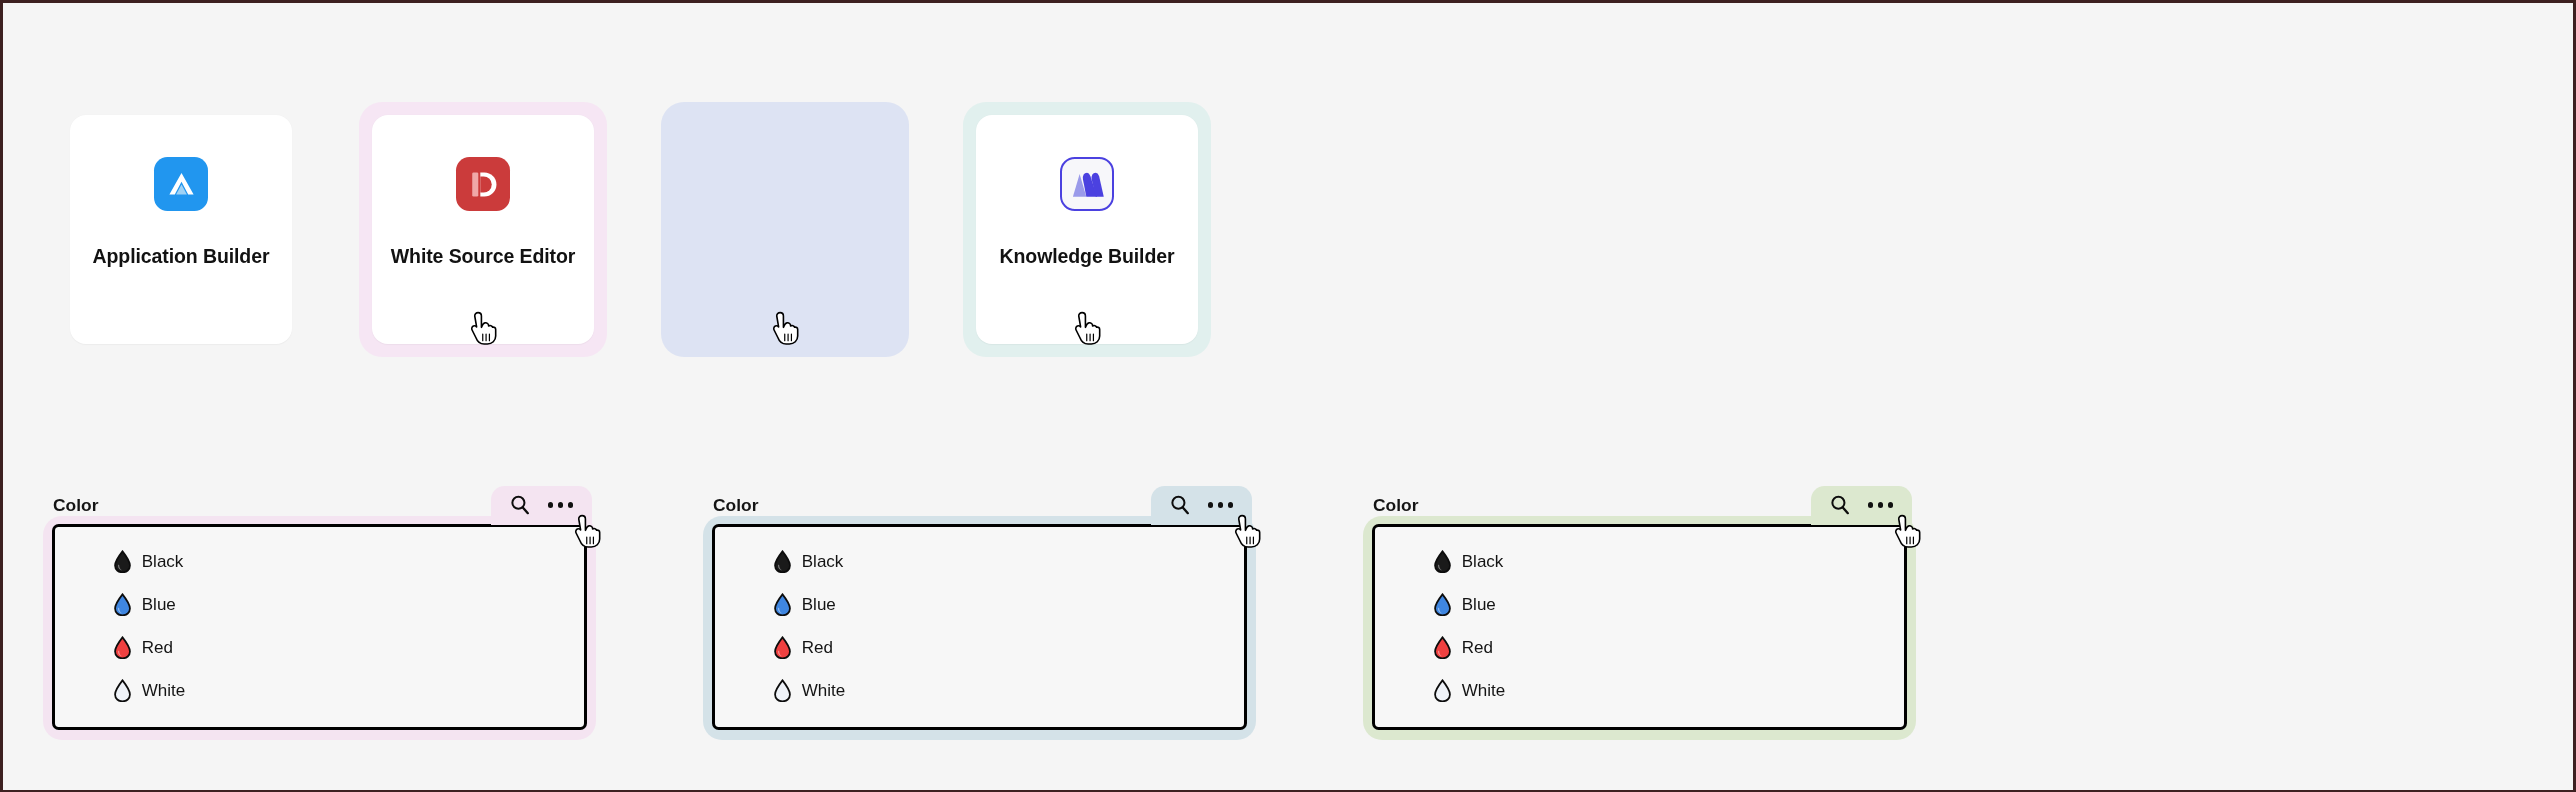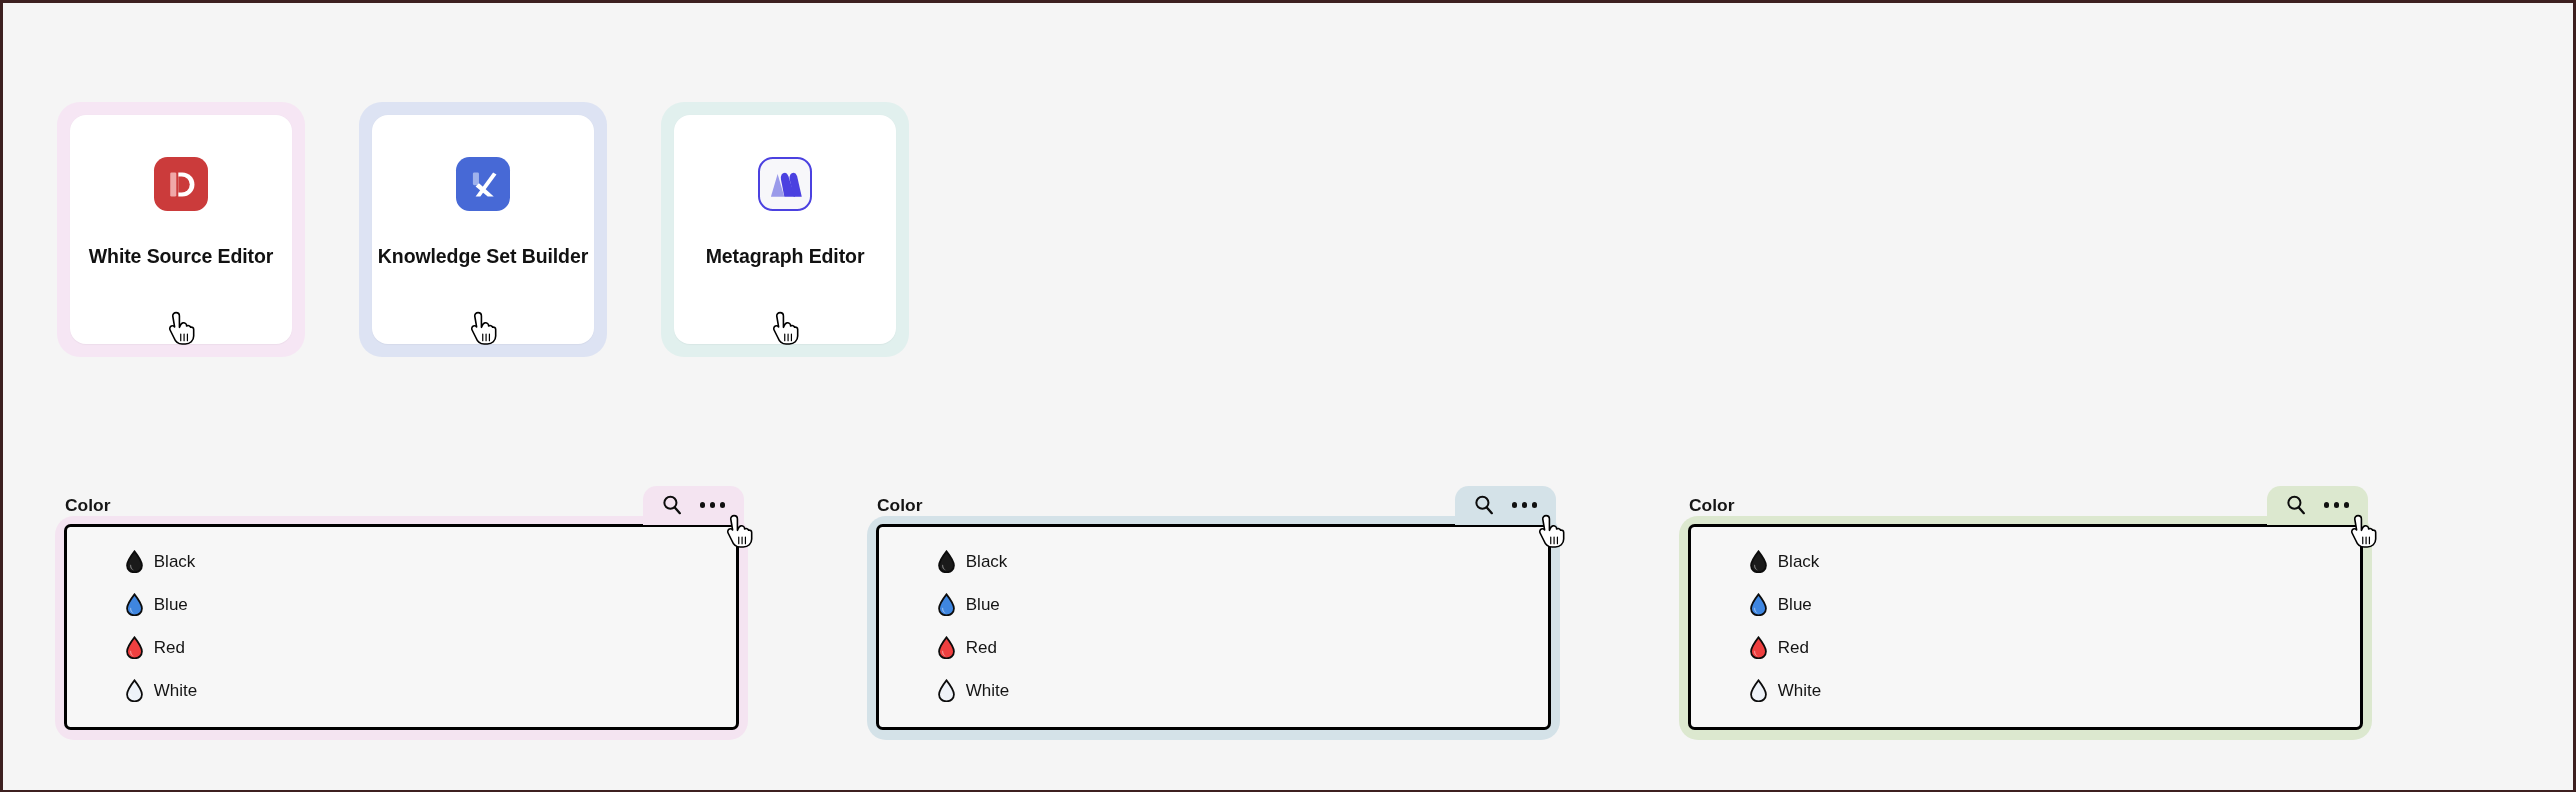--- a/index.html
+++ b/index.html
@@ -92,22 +92,21 @@
   .panels {
     position: absolute;
     top: 483px;
     left: 40px;
     display: flex;
     gap: 107px;
   }
 
   .panel {
     position: relative;
-    width: 693px;
-    margin-left: 12px;
+    width: 553px;
   }
 
   .panel-head {
     display: flex;
     align-items: center;
     justify-content: space-between;
     height: 38px;
     padding: 0 0 0 10px;
     position: relative;
     z-index: 3;
@@ -175,66 +174,67 @@
   }
 
   .drop-icon { width: 19px; height: 23px; flex-shrink: 0; }
 
   .panel-cursor { position: absolute; top: 27px; right: -5.4px; z-index: 5; }
 </style>
 </head>
 <body>
 
 <div class="app-row" id="app-row">
+    <div class="app-card-wrap plain">
+      <div class="app-card">
+        <div class="app-icon blue">
+          <svg width="35" height="35" viewBox="0 0 52 52">
+            <path d="M26 9 L44 41 L36 41 L26 22 L16 41 L8 41 Z" fill="#ffffff"></path>
+            <path d="M26 26 L34 41 L18 41 Z" fill="#9fd2f5"></path>
+          </svg>
+        </div>
+        <div class="app-title">Application Builder</div>
+      </div>
+    </div>
     <div class="app-card-wrap hl-pink">
       <div class="app-card">
         <div class="app-icon red">
           <svg width="34" height="35" viewBox="0 0 50 52">
             <rect x="9" y="8" width="9" height="36" rx="2" fill="#f0a8a8"></rect>
             <path d="M21 8 H27 A18 18 0 0 1 27 44 H21 Z" fill="#ffffff"></path>
             <path d="M21 14 H26 A12 12 0 0 1 26 38 H21 Z" fill="#cb3b3b"></path>
           </svg>
         </div>
         <div class="app-title">White Source Editor</div>
       </div>
       <span class="cursor card-cursor">
         <svg class="cursor" viewBox="0 0 44 54">
           <path d="M15 4 C18 4 20 6 20 9 L20 26 L22 22 C23.5 19 27 18.5 29 20 C30.5 21 31 22.5 30.8 24 C33 22.6 36 23.5 36.8 25.8 C39 25.2 41.4 26.6 41.4 29.2 L41.4 39 C41.4 46 36 51 29 51 L24 51 C18 51 14 47.5 12 42 L6 30 C4.8 27.6 5.8 25 8 24 C9.8 23.2 11.6 23.8 12.8 25.4 L10 9 C10 6 12 4 15 4 Z" fill="#ffffff" stroke="#000000" stroke-width="2.4" stroke-linejoin="round"></path>
           <path d="M22 36 L22 46 M27 36 L27 46 M32 36 L32 46" stroke="#000000" stroke-width="1.8" stroke-linecap="round"></path>
         </svg>
       </span>
     </div>
     <div class="app-card-wrap hl-blue">
-      <div class="app-card">
-        <div class="app-icon indigo">
-          <svg width="34" height="35" viewBox="0 0 50 52">
-            <rect x="10" y="8" width="9" height="19" rx="2" fill="#9fb2ec"></rect>
-            <path d="M40 8 L14 44 L21 44 L45 11 Z" fill="#ffffff"></path>
-            <path d="M19 24 L41 44 L32 44 L14 29 Z" fill="#ffffff"></path>
-          </svg>
-        </div>
-        <div class="app-title">Knowledge Set Builder</div>
-      </div>
       <span class="cursor card-cursor">
         <svg class="cursor" viewBox="0 0 44 54">
           <path d="M15 4 C18 4 20 6 20 9 L20 26 L22 22 C23.5 19 27 18.5 29 20 C30.5 21 31 22.5 30.8 24 C33 22.6 36 23.5 36.8 25.8 C39 25.2 41.4 26.6 41.4 29.2 L41.4 39 C41.4 46 36 51 29 51 L24 51 C18 51 14 47.5 12 42 L6 30 C4.8 27.6 5.8 25 8 24 C9.8 23.2 11.6 23.8 12.8 25.4 L10 9 C10 6 12 4 15 4 Z" fill="#ffffff" stroke="#000000" stroke-width="2.4" stroke-linejoin="round"></path>
           <path d="M22 36 L22 46 M27 36 L27 46 M32 36 L32 46" stroke="#000000" stroke-width="1.8" stroke-linecap="round"></path>
         </svg>
       </span>
     </div>
     <div class="app-card-wrap hl-mint">
       <div class="app-card">
         <div class="app-icon white-outline">
           <svg width="34" height="29.5" viewBox="0 0 50 44">
             <path d="M14 6 L24 40 L4 40 Z" fill="#9a9aea"></path>
             <path d="M25 4 Q28 4 30 9 L40 40 L24 40 L19 14 Q18 4 25 4 Z" fill="#4b41e0"></path>
             <path d="M38 4 Q41 4 43 9 L50 40 L38 40 L32 14 Q31 4 38 4 Z" fill="#4b41e0"></path>
           </svg>
         </div>
-        <div class="app-title">Metagraph Editor</div>
+        <div class="app-title">Knowledge Builder</div>
       </div>
       <span class="cursor card-cursor">
         <svg class="cursor" viewBox="0 0 44 54">
           <path d="M15 4 C18 4 20 6 20 9 L20 26 L22 22 C23.5 19 27 18.5 29 20 C30.5 21 31 22.5 30.8 24 C33 22.6 36 23.5 36.8 25.8 C39 25.2 41.4 26.6 41.4 29.2 L41.4 39 C41.4 46 36 51 29 51 L24 51 C18 51 14 47.5 12 42 L6 30 C4.8 27.6 5.8 25 8 24 C9.8 23.2 11.6 23.8 12.8 25.4 L10 9 C10 6 12 4 15 4 Z" fill="#ffffff" stroke="#000000" stroke-width="2.4" stroke-linejoin="round"></path>
           <path d="M22 36 L22 46 M27 36 L27 46 M32 36 L32 46" stroke="#000000" stroke-width="1.8" stroke-linecap="round"></path>
         </svg>
       </span>
     </div>
   </div>
 

